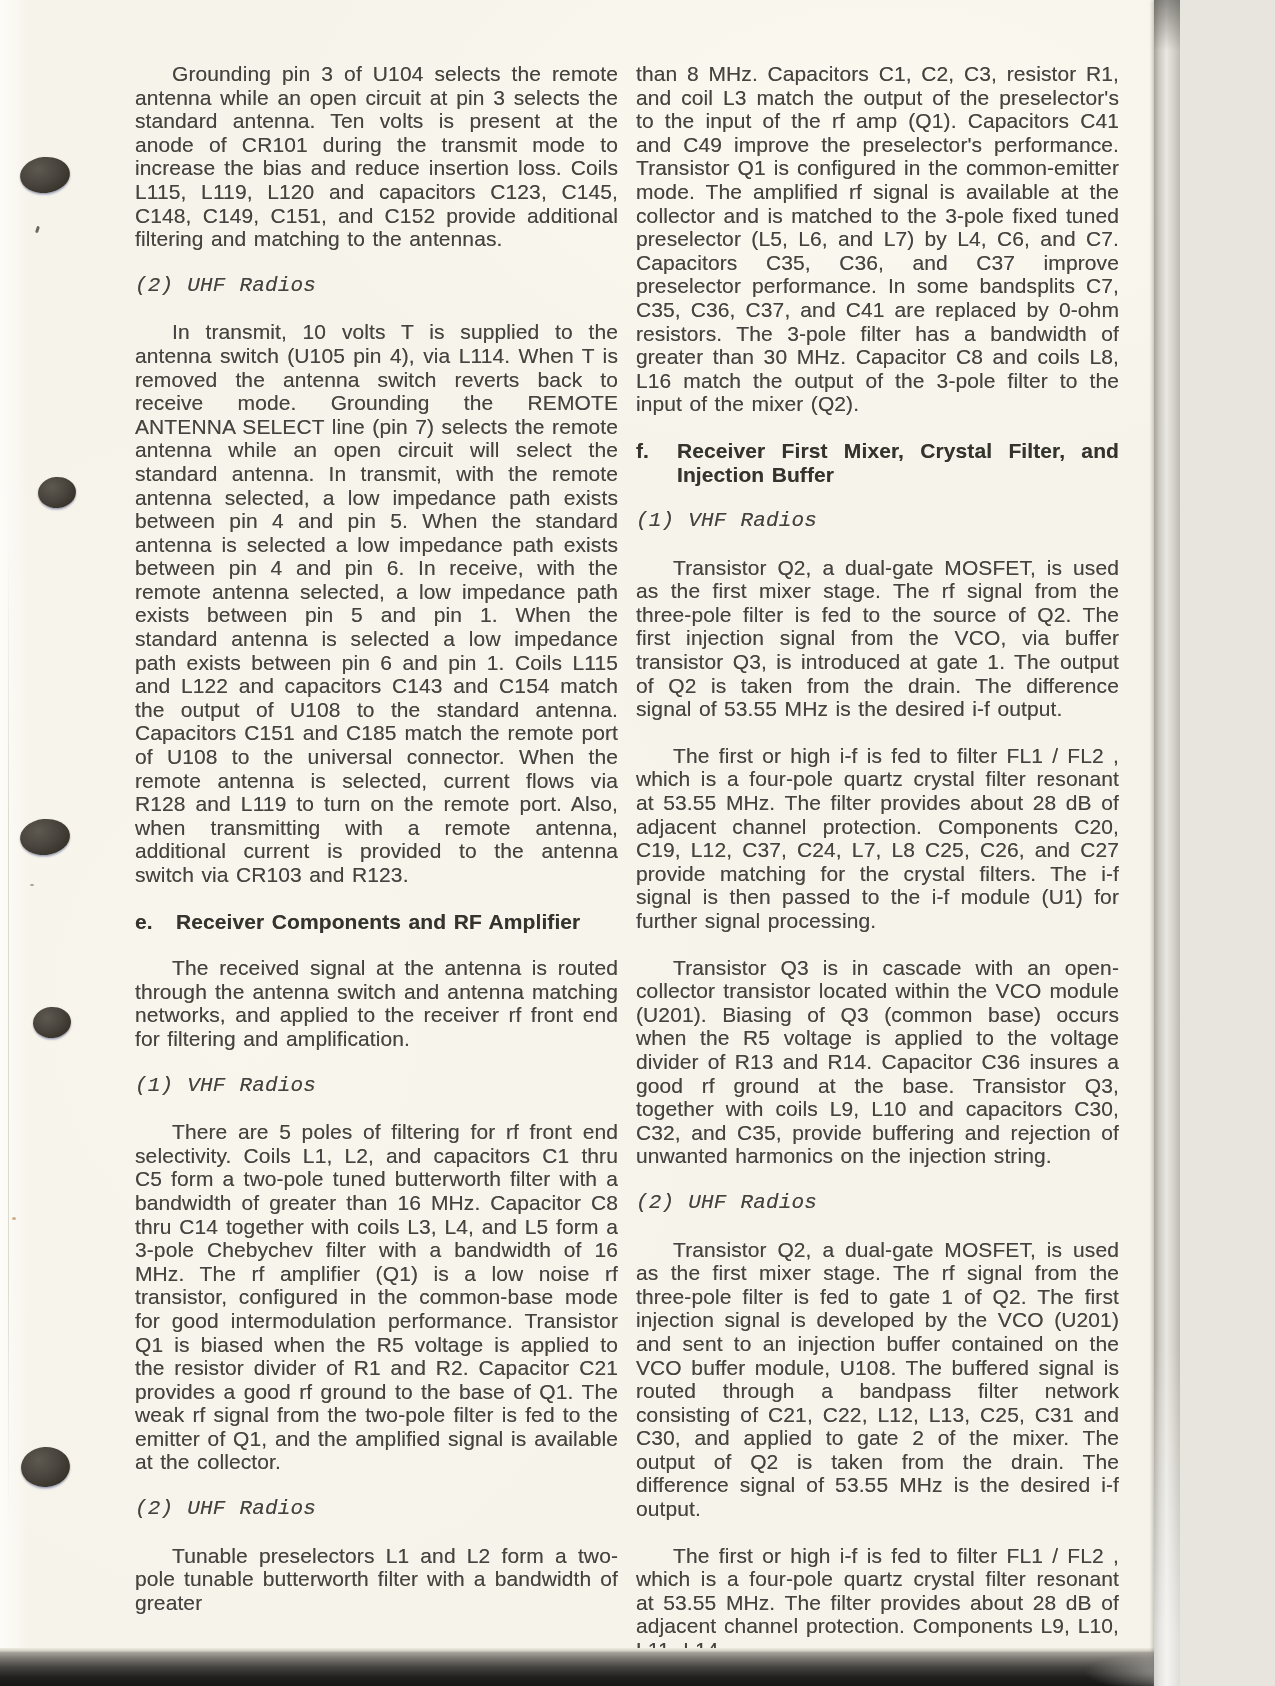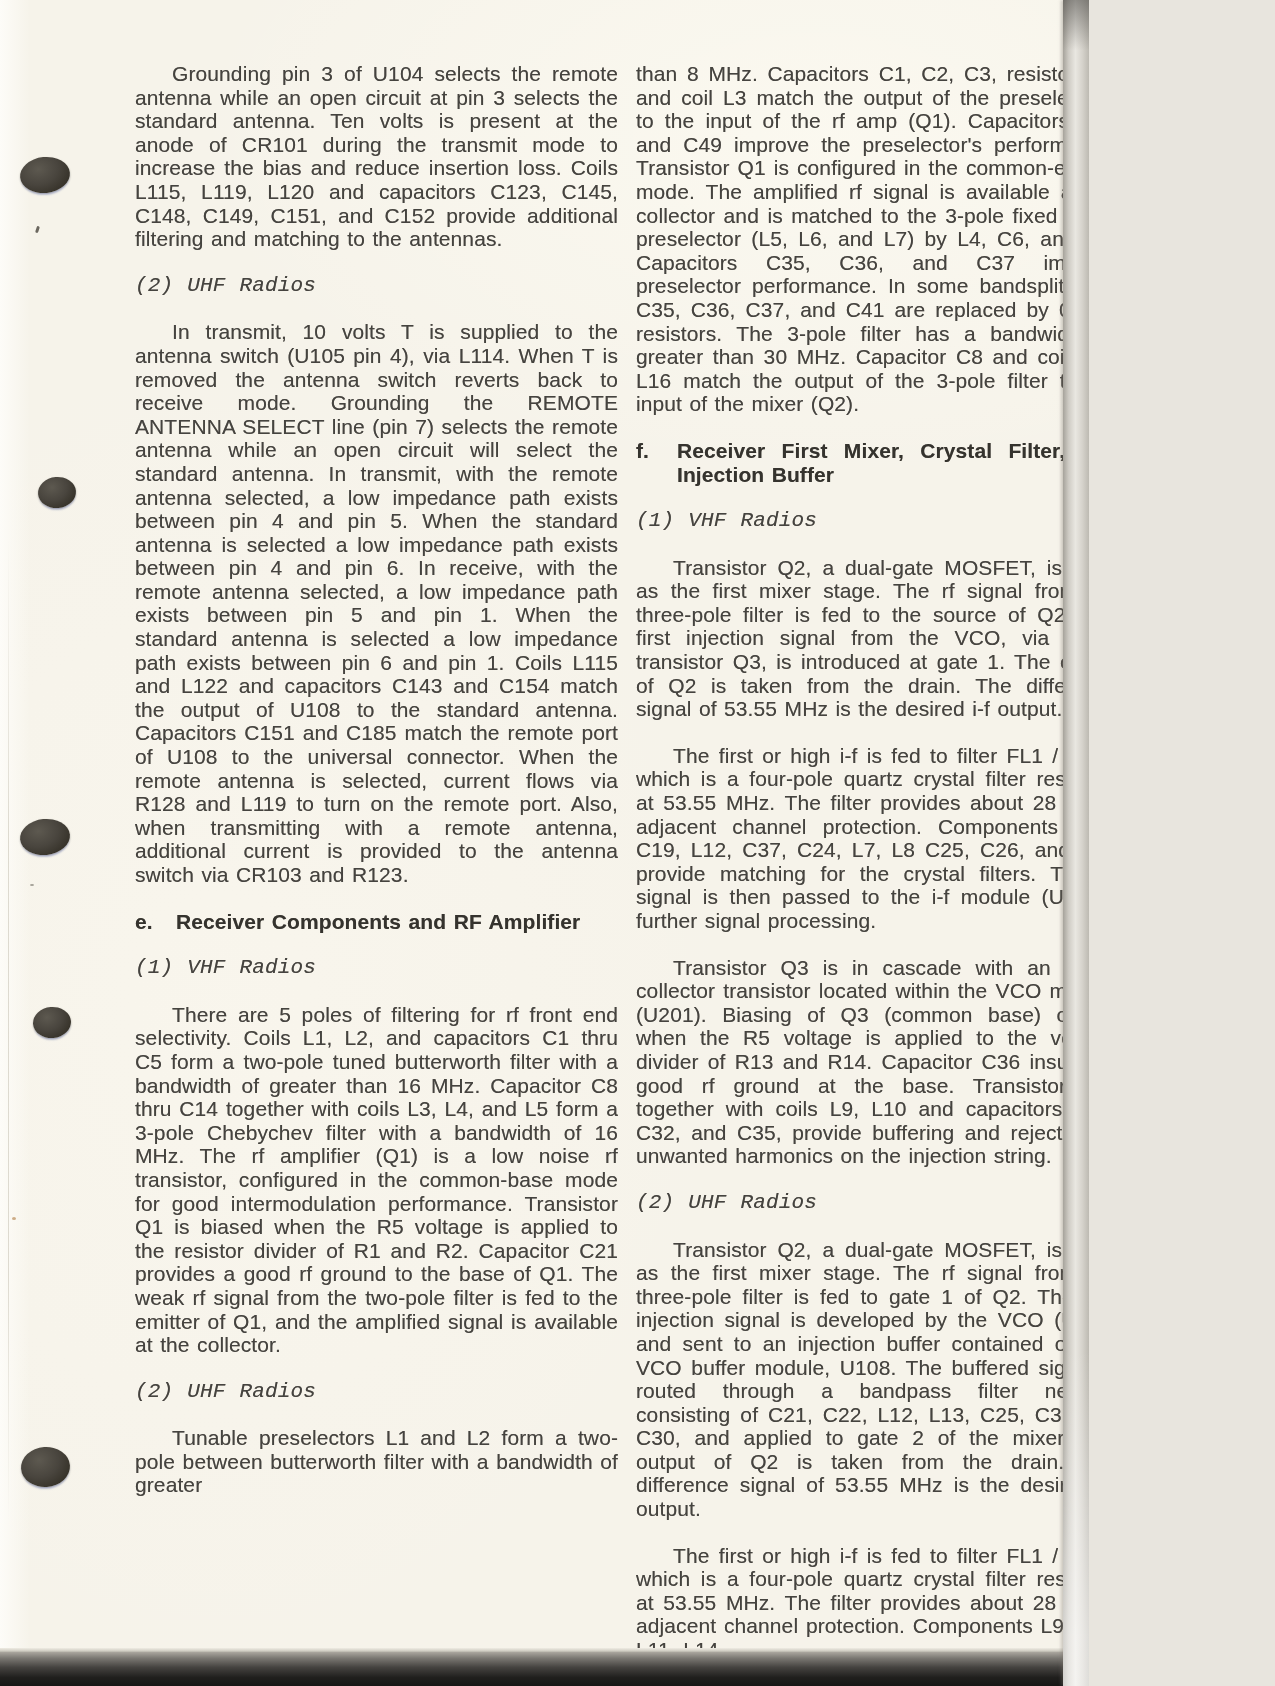--- a/index.html
+++ b/index.html
@@ -2,21 +2,21 @@
 <html><head>
 <meta charset="utf-8">
 <style>
   html, body {
     margin: 0; padding: 0;
     width: 1275px; height: 1686px;
     background: #e8e5de;
   }
   #page {
     position: relative;
-    width: 1089px; height: 1686px;
+    width: 1180px; height: 1686px;
     overflow: hidden;
     background:
       radial-gradient(ellipse 900px 500px at 75% 8%, rgba(255,253,244,0.55), rgba(255,253,244,0) 70%),
       radial-gradient(ellipse 700px 900px at 20% 60%, rgba(252,249,240,0.4), rgba(252,249,240,0) 75%),
       #f6f3ea;
     font-family: "Liberation Sans", "DejaVu Sans", sans-serif;
     color: #45433f;
   }
   
   .left-edge {
@@ -84,24 +84,25 @@
   <div class="crease"></div>
 
   <div class="col col-left">
     <p class="para indent">Grounding pin 3 of U104 selects the remote antenna while an open circuit at pin 3 selects the standard antenna. Ten volts is present at the anode of CR101 during the transmit mode to increase the bias and reduce insertion loss. Coils L115, L119, L120 and capacitors C123, C145, C148, C149, C151, and C152 provide additional filtering and matching to the antennas.</p>
     <p class="subhead">(2) UHF Radios</p>
     <p class="para indent">In transmit, 10 volts T is supplied to the antenna switch (U105 pin 4), via L114. When T is removed the antenna switch reverts back to receive mode. Grounding the REMOTE ANTENNA SELECT line (pin 7) selects the remote antenna while an open circuit will select the standard antenna. In transmit, with the remote antenna selected, a low impedance path exists between pin 4 and pin 5. When the standard antenna is selected a low impedance path exists between pin 4 and pin 6. In receive, with the remote antenna selected, a low impedance path exists between pin 5 and pin 1. When the standard antenna is selected a low impedance path exists between pin 6 and pin 1. Coils L115 and L122 and capacitors C143 and C154 match the output of U108 to the standard antenna. Capacitors C151 and C185 match the remote port of U108 to the universal connector. When the remote antenna is selected, current flows via R128 and L119 to turn on the remote port. Also, when transmitting with a remote antenna, additional current is provided to the antenna switch via CR103 and R123.</p>
     <div class="head">
       <span class="head-label">e.</span>
       <span class="head-title">Receiver Components and RF Amplifier</span>
     </div>
+    <p class="para indent">The received signal at the antenna is routed through the antenna switch and antenna matching networks, and applied to the receiver rf front end for filtering and amplification.</p>
     <p class="subhead">(1) VHF Radios</p>
     <p class="para indent">There are 5 poles of filtering for rf front end selectivity. Coils L1, L2, and capacitors C1 thru C5 form a two-pole tuned butterworth filter with a bandwidth of greater than 16 MHz. Capacitor C8 thru C14 together with coils L3, L4, and L5 form a 3-pole Chebychev filter with a bandwidth of 16 MHz. The rf amplifier (Q1) is a low noise rf transistor, configured in the common-base mode for good intermodulation performance. Transistor Q1 is biased when the R5 voltage is applied to the resistor divider of R1 and R2. Capacitor C21 provides a good rf ground to the base of Q1. The weak rf signal from the two-pole filter is fed to the emitter of Q1, and the amplified signal is available at the collector.</p>
     <p class="subhead">(2) UHF Radios</p>
-    <p class="para indent">Tunable preselectors L1 and L2 form a two-pole between butterworth filter with a bandwidth of greater</p>
+    <p class="para indent">Tunable preselectors L1 and L2 form a two-pole tunable butterworth filter with a bandwidth of greater</p>
   </div>
 
   <div class="col col-right">
     <p class="para">than 8 MHz. Capacitors C1, C2, C3, resistor R1, and coil L3 match the output of the preselector's to the input of the rf amp (Q1). Capacitors C41 and C49 improve the preselector's performance. Transistor Q1 is configured in the common-emitter mode. The amplified rf signal is available at the collector and is matched to the 3-pole fixed tuned preselector (L5, L6, and L7) by L4, C6, and C7. Capacitors C35, C36, and C37 improve preselector performance. In some bandsplits C7, C35, C36, C37, and C41 are replaced by 0-ohm resistors. The 3-pole filter has a bandwidth of greater than 30 MHz. Capacitor C8 and coils L8, L16 match the output of the 3-pole filter to the input of the mixer (Q2).</p>
     <div class="head">
       <span class="head-label">f.</span>
       <span class="head-title">Receiver First Mixer, Crystal Filter, and Injection Buffer</span>
     </div>
     <p class="subhead">(1) VHF Radios</p>
     <p class="para indent">Transistor Q2, a dual-gate MOSFET, is used as the first mixer stage. The rf signal from the three-pole filter is fed to the source of Q2. The first injection signal from the VCO, via buffer transistor Q3, is introduced at gate 1. The output of Q2 is taken from the drain. The difference signal of 53.55 MHz is the desired i-f output.</p>

